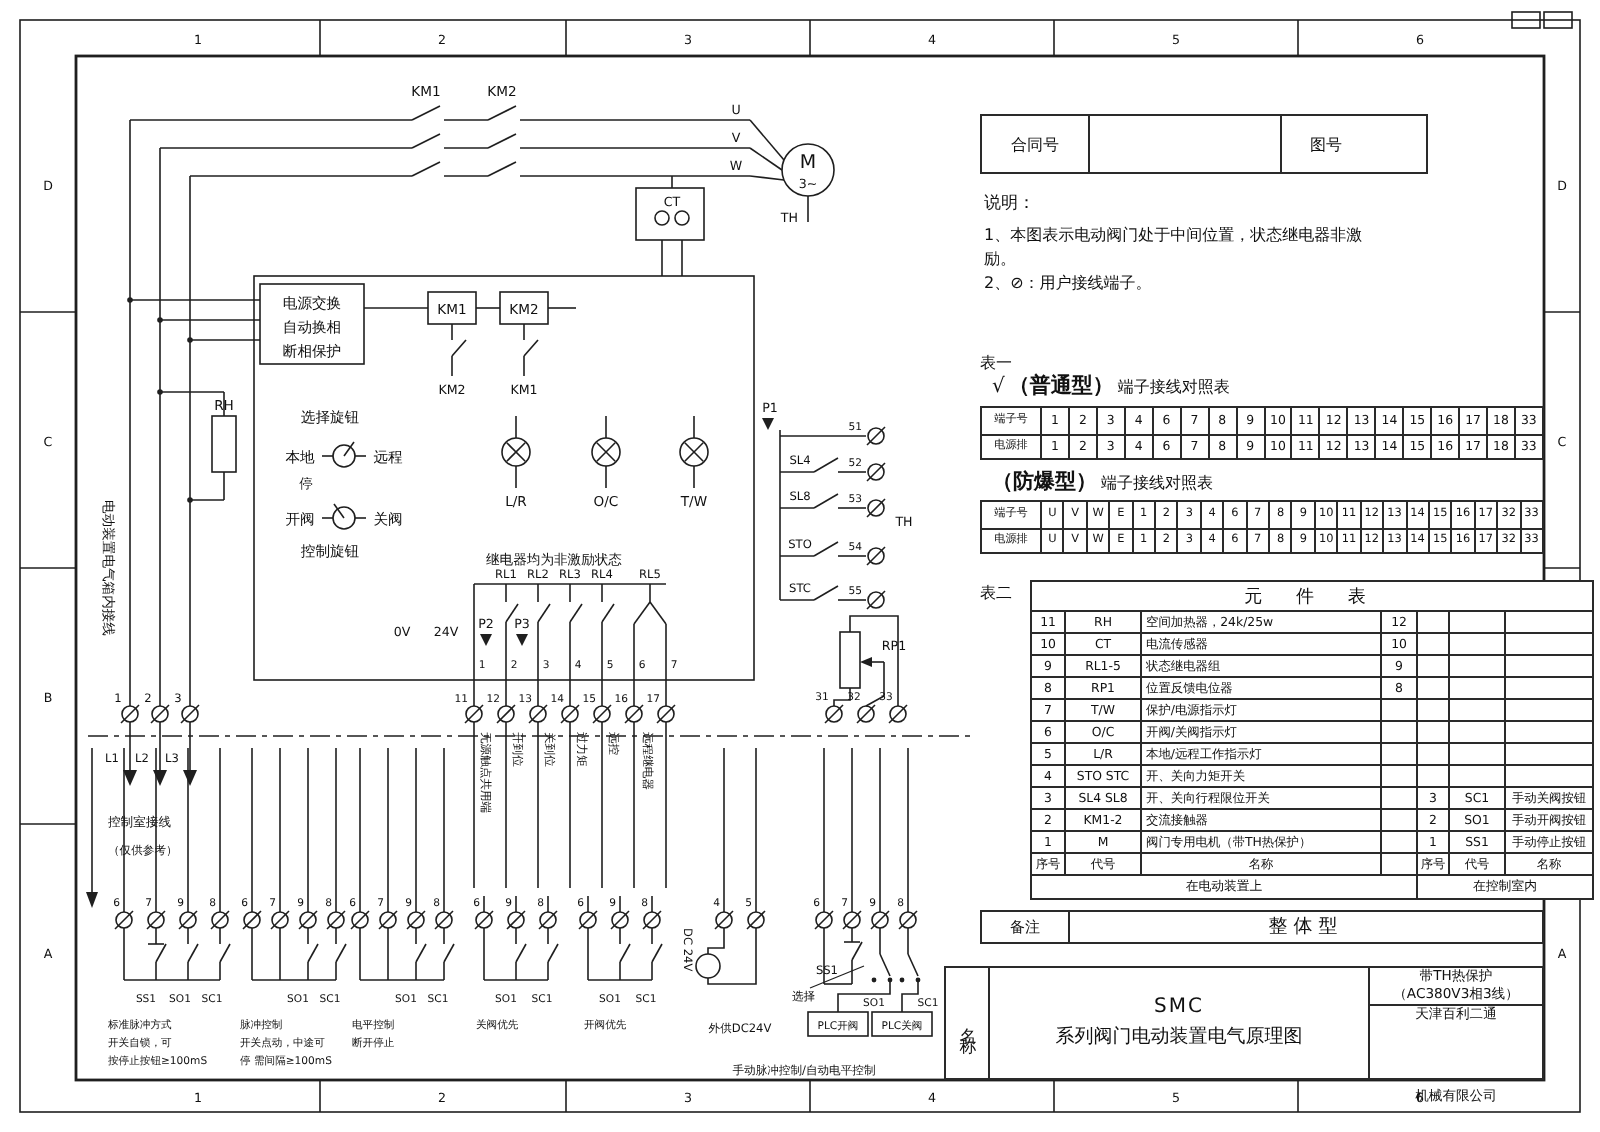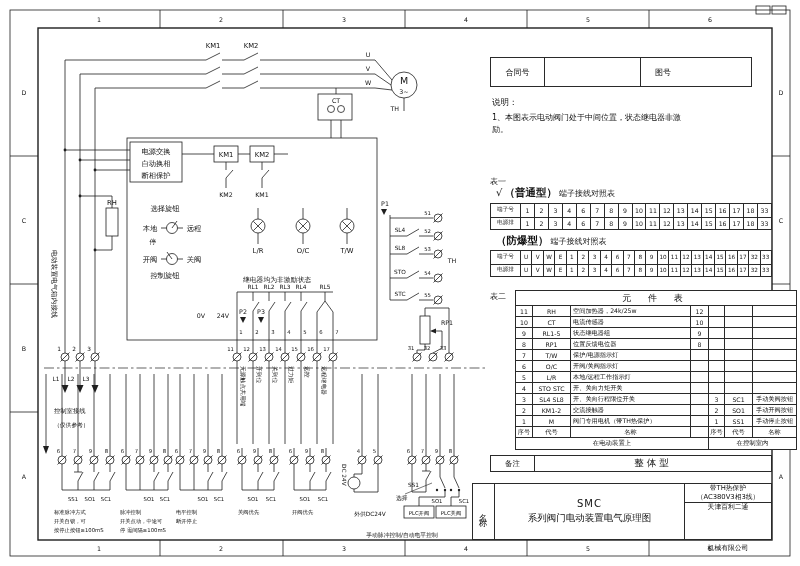--- a/index.html
+++ b/index.html
@@ -580,29 +580,30 @@
     <text class="f55" x="396" y="500">选择</text>
     <line class="thin" x1="405" y1="494" x2="432" y2="483"></line>
     <rect x="404" y="506" width="30" height="12"></rect>
     <text class="f5 am" x="419" y="514.5">PLC开阀</text>
     <rect x="436" y="506" width="30" height="12"></rect>
     <text class="f5 am" x="451" y="514.5">PLC关阀</text>
     <text class="f55 am" x="402" y="537">手动脉冲控制/自动电平控制</text>
   </g>
 </svg>
 
-<div class="blk top-block" style="left:490px;top:57px;width:262px;height:30px;">
+<div class="blk top-block" style="left:490px;top:57px;width:224px;height:30px;">
   <div class="tbc" style="width:54px">合同号</div>
   <div class="tbc" style="width:96px"></div>
   <div class="tbc" style="width:44px">图号</div>
 </div>
 
 <div class="abs notes" style="left:492px;top:96px;width:205px;">
   <div class="nt">说明：</div>
   <div>1、本图表示电动阀门处于中间位置，状态继电器非激励。</div>
+  <div>2、⊘：用户接线端子。</div>
 </div>
 
 <div class="slabel" style="left:490px;top:176px;">表一</div>
 
 <div class="thead" style="left:496px;top:186px;">
   <span class="chk">√</span>
   <span class="ttype">（普通型）</span>
   <span class="tsub">端子接线对照表</span>
 </div>
 

